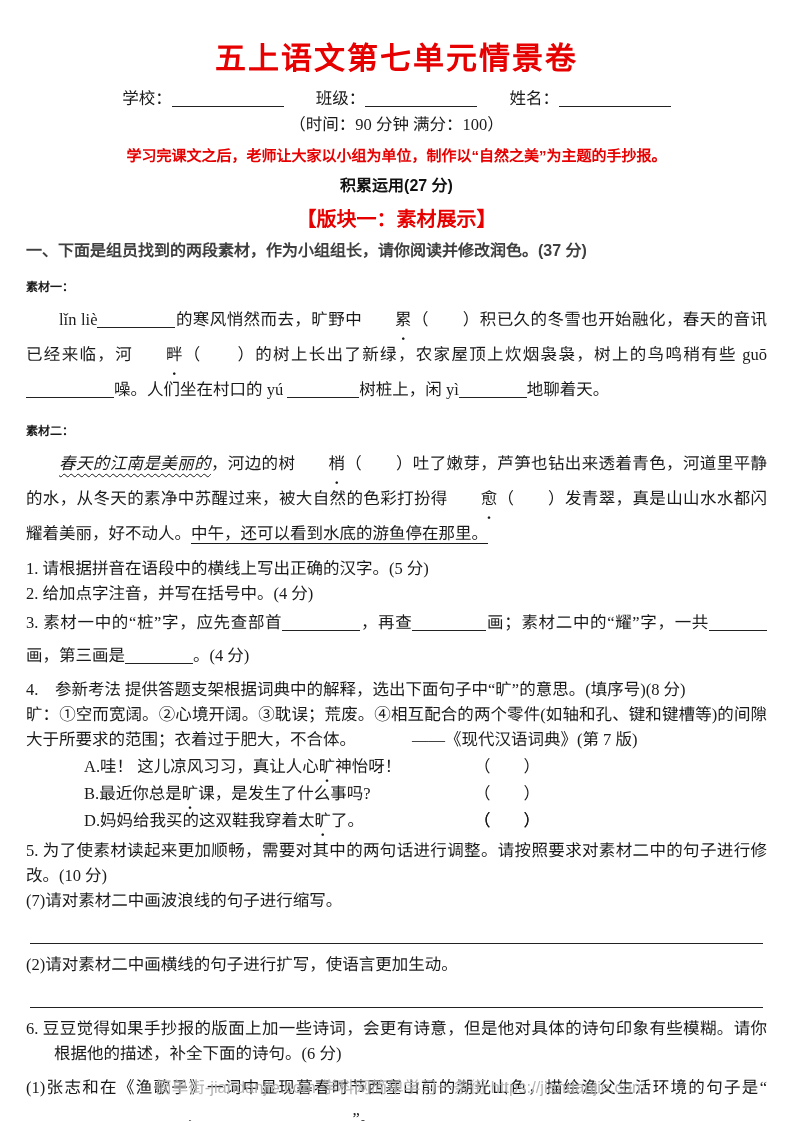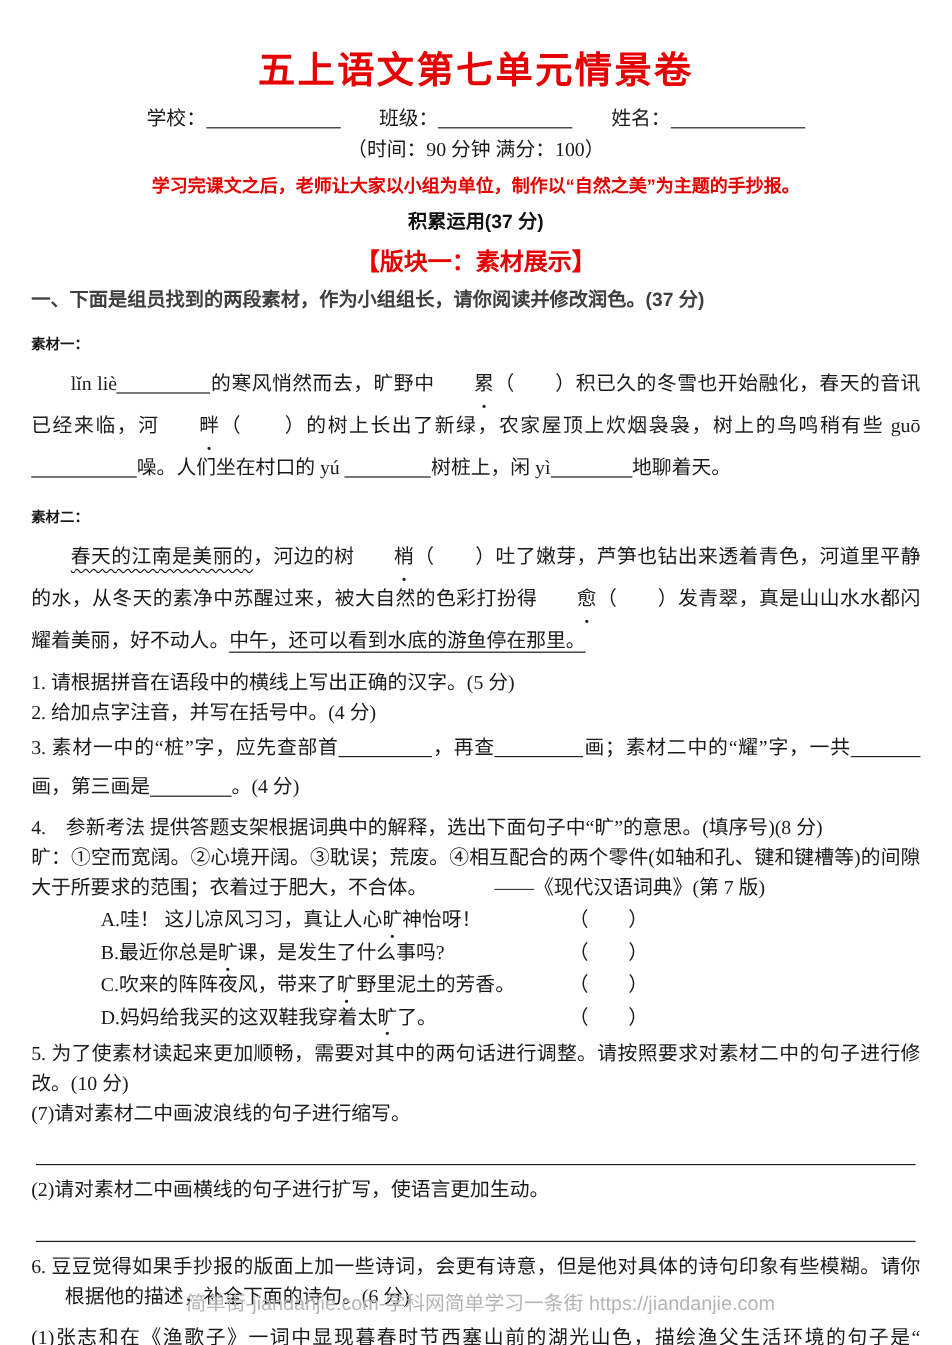--- a/index.html
+++ b/index.html
@@ -37,21 +37,21 @@
     display:inline-block;height:1em;border-bottom:1px solid #222;
     vertical-align:-3px;
   }
   .dot{position:relative;display:inline-block;}
   .dot::after{
     content:"\30FB";content:"·";position:absolute;left:50%;bottom:-0.62em;
     transform:translateX(-50%);font-weight:bold;line-height:1;
   }
   .wavy{
     text-decoration:underline;text-decoration-style:wavy;
-    text-decoration-thickness:1px;text-underline-offset:4px;
+    text-decoration-thickness:1px;text-underline-offset:4px;font-style:italic;
   }
   .uline{
     text-decoration:underline;text-decoration-thickness:1px;text-underline-offset:4px;
   }
   .ans-line{height:0;border-bottom:1px solid #222;margin:30px 4px 8px 4px;}
   .gap-s{margin-top:5px;}
   .hang{padding-left:1.7em;text-indent:-1.7em;}
   .q6p{margin-top:6px;line-height:31px;}
   .footer{
     position:absolute;left:4px;bottom:22px;width:100%;text-align:center;
@@ -67,21 +67,21 @@
 <div class="id-line">
   <span class="id-item"><span>学校：</span><span class="blank" style="width:112px"></span></span>
   <span class="id-item"><span>班级：</span><span class="blank" style="width:112px"></span></span>
   <span class="id-item"><span>姓名：</span><span class="blank" style="width:112px"></span></span>
 </div>
 
 <div class="time-line">（时间：90 分钟  满分：100）</div>
 
 <div class="scenario hei">学习完课文之后，老师让大家以小组为单位，制作以“自然之美”为主题的手抄报。</div>
 
-<div class="section-head hei">积累运用(37 分)</div>
+<div class="section-head hei">积累运用(27 分)</div>
 
 <div class="block-head hei">【版块一：素材展示】</div>
 
 <div class="q-main hei">一、下面是组员找到的两段素材，作为小组组长，请你阅读并修改润色。(37 分)</div>
 
 <div class="mat-label hei">素材一：</div>
 <p class="mat">lǐn liè<span class="blank" style="width: 78px;"></span>的寒风悄然而去，旷野中<span class="dot">累</span>（　　）积已久的冬雪也开始融化，春天的音讯已经来临，河<span class="dot">畔</span>（　　）的树上长出了新绿，农家屋顶上炊烟袅袅，树上的鸟鸣稍有些 guō <span class="blank" style="width: 88px;"></span>噪。人们坐在村口的 yú <span class="blank" style="width: 72px;"></span>树桩上，闲 yì<span class="blank" style="width: 68px;"></span>地聊着天。</p>
 
 <div class="mat-label hei">素材二：</div>
 <p class="mat"><span class="wavy">春天的江南是美丽的</span>，河边的树<span class="dot">梢</span>（　　）吐了嫩芽，芦笋也钻出来透着青色，河道里平静的水，从冬天的素净中苏醒过来，被大自然的色彩打扮得<span class="dot">愈</span>（　　）发青翠，真是山山水水都闪耀着美丽，好不动人。<span class="uline">中午，还可以看到水底的游鱼停在那里。</span></p>
@@ -97,21 +97,20 @@
 
 <div class="opt">
   <span>A.哇！ 这儿凉风习习，真让人心<span class="dot">旷</span>神怡呀！</span>
   <span class="opt-bracket">（　　）</span>
 </div>
 <div class="opt">
   <span>B.最近你总是<span class="dot">旷</span>课，是发生了什么事吗?</span>
   <span class="opt-bracket">（　　）</span>
 </div>
 <div class="opt">
-  <span>C.吹来的阵阵夜风，带来了<span class="dot">旷</span>野里泥土的芳香。</span>
   <span class="opt-bracket">（　　）</span>
 </div>
 <div class="opt">
   <span>D.妈妈给我买的这双鞋我穿着太<span class="dot">旷</span>了。</span>
   <span class="opt-bracket">（　　）</span>
 </div>
 
 <div class="q gap-s">5. 为了使素材读起来更加顺畅，需要对其中的两句话进行调整。请按照要求对素材二中的句子进行修改。(10 分)</div>
 <div class="q">(7)请对素材二中画波浪线的句子进行缩写。</div>
 <div class="ans-line"></div>

